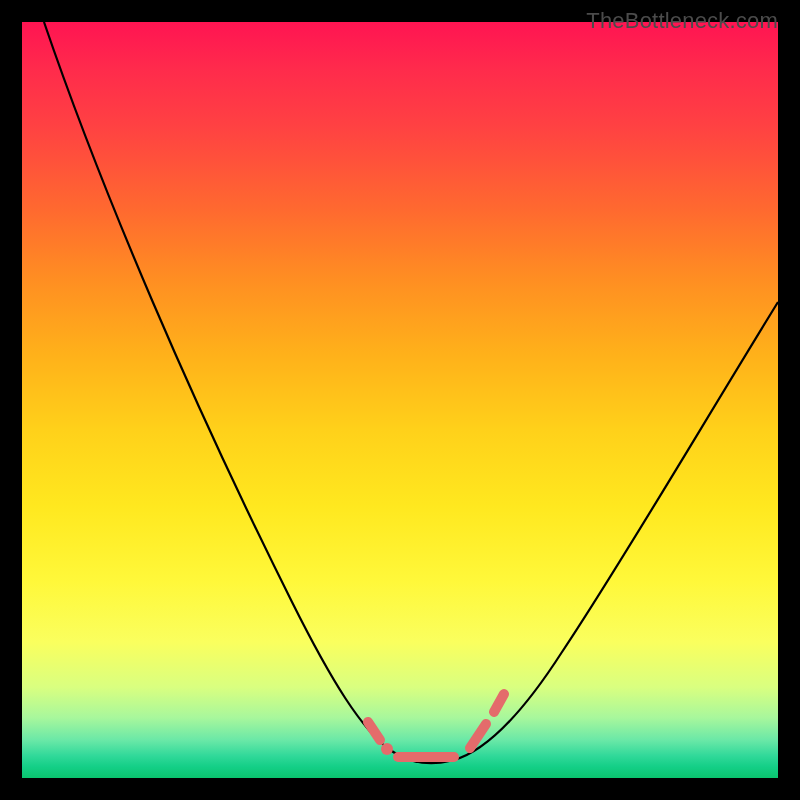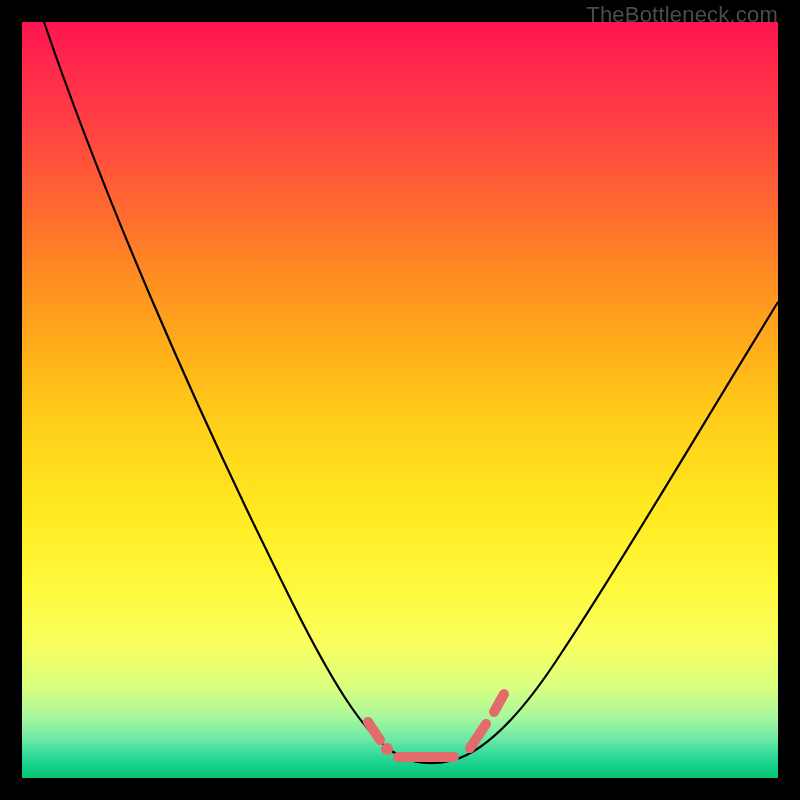--- a/index.html
+++ b/index.html
@@ -38,21 +38,21 @@
       #d9ff80 88%,
       #a8f79c 92%,
       #6ae8a7 95%,
       #32d99a 97%,
       #14cf87 98.5%,
       #0ac46e 100%
     );
   }
   .watermark {
     position: absolute;
-    top: 2px;
+    top: 8px;
     right: 22px;
     color: #4b4b4b;
     font-size: 22px;
     font-weight: 500;
     letter-spacing: 0.2px;
     user-select: none;
   }
   svg.curve {
     position: absolute;
     left: 0;

